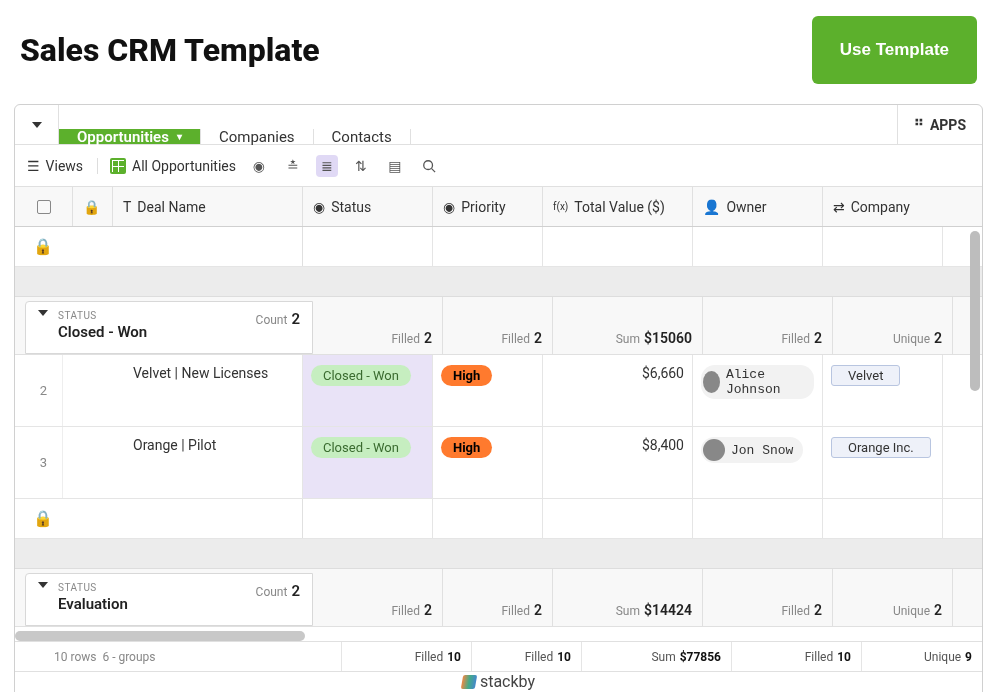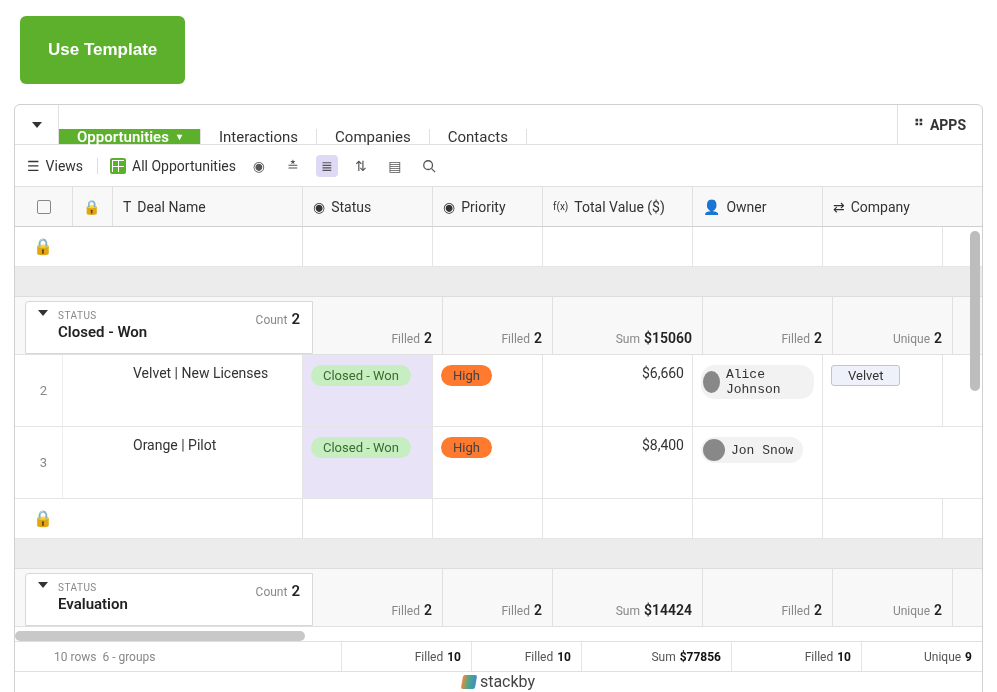--- a/index.html
+++ b/index.html
@@ -45,21 +45,21 @@
 .ghead .gl .cnt b { color:#222; font-weight:600; font-size:15px; }
 .ghead .gc { display: flex; align-items: flex-end; justify-content: flex-end; padding: 0 10px 8px 0; border-right: 1px solid #e0e0e0; font-size: 12px; color: #888; gap:4px; }
 .ghead .gc b { color:#222; font-weight:600; font-size:14px; }
 .row { display: flex; height: 72px; border-bottom: 1px solid #e5e5e5; background:#fff; }
 .row .rn { width: 48px; display:flex; align-items:center; justify-content:center; color:#888; font-size:13px; border-right:1px solid #eee; padding-left:10px; }
 .row .name { width: 240px; padding: 10px 8px 0 70px; font-size: 14px; border-right:1px solid #e5e5e5; }
 .row .cell { border-right: 1px solid #e5e5e5; padding: 10px 8px; font-size: 14px; display:flex; align-items:flex-start; }
 .row .c4 { justify-content: flex-end; }
 .pill { border-radius: 12px; padding: 3px 12px; font-size: 13px; display: inline-block; }
 .pill.won { background: #c6eec0; color: #3a6b2f; }
-.pill.high { background: #ff7a2e; color: #404040; }
+.pill.high { background: #ff7a2e; color: #000000; font-weight: bold; }
 .c2.cell { background: #e9e3f7; }
 .owner { display:flex; align-items:center; gap:6px; background:#f2f2f2; border-radius:14px; padding:2px 10px 2px 2px; font-size:13px;font-family:Liberation Mono, monospace; }
 .avatar { width:22px; height:22px; border-radius:50%; background:#888; display:inline-block; }
 .company-tag { border:1px solid #b8c5e0; background:#eef1f9; border-radius:3px; padding:2px 16px; font-size:13px; }
 .footer { position:absolute; bottom:32px; left:0; right:0; height:30px; background:#fff; border-top:1px solid #e0e0e0; display:flex; font-size:12px; color:#555; align-items:center;justify-content:flex-end; }
 .footer .fl { width: 298px; padding-left:10px; color:#888; border-right:1px solid #e5e5e5; height:100%; display:flex; align-items:center; }
 .footer .fc { border-right:1px solid #e5e5e5; height:100%; display:flex; align-items:center; justify-content:flex-end; padding-right:10px; gap:4px; }
 .footer .fc b { font-weight:700; color:#111; }
 .bottombar { position:absolute; bottom:0; left:0; right:0; height:32px; border-top:1px solid #e0e0e0; display:flex; align-items:center; padding:0 12px; font-size:16px; background:#fff;flex-direction:column; }
 .logo { display:flex; align-items:center; gap:4px; color:#444; }
@@ -70,34 +70,34 @@
 .scrolltrack { position:absolute; right:2px; top:0; width:10px; height:100%; }
 .scrollthumb { position:absolute; right:0; top:4px; width:10px; height:160px; background:#bdbdbd; border-radius:5px; }
 .hscroll { position:absolute; bottom:62px; left:0; height:10px; width:290px; background:#c8c8c8; border-radius:5px; z-index:5; }
 .checkbox { width:14px; height:14px; border:1.5px solid #888; border-radius:2px; }
 svg { display:block; }
 </style>
 </head>
 <body>
 
 <div class="header">
+  <h1 class="title">Sales CRM Template</h1>
   <button class="use-btn">Use Template</button>
 </div>
 
 <div class="frame">
 
   <div class="tabbar">
     <div class="tab-dropdown">
         <span class="chev"></span>
       </div>
     <div class="tab active">
         <span>Opportunities</span>
         <span class="caret">▾</span>
       </div>
-    <div class="tab">Interactions</div>
     <div class="tab">Companies</div>
     <div class="tab">Contacts</div>
     <div class="apps-btn">
       <span>⠛</span>
       <span>APPS</span>
     </div>
   </div>
 
   <div class="toolbar">
     <div class="views-btn">
@@ -235,20 +235,23 @@
       <div class="cell c3">
           <span class="pill high">High</span>
         </div>
       <div class="cell c4">$8,400</div>
       <div class="cell c5">
           <span class="owner">
             <span class="avatar"></span>
             <span>Jon Snow</span>
           </span>
         </div>
+      <div class="cell c6">
+          <span class="company-tag">Orange Inc.</span>
+        </div>
     </div>
 
     <div class="lockrow">
       <div class="lc">
           <span>🔒</span>
         </div>
       <div class="rc">
           <div class="c2"></div>
           <div class="c3"></div>
           <div class="c4"></div>

